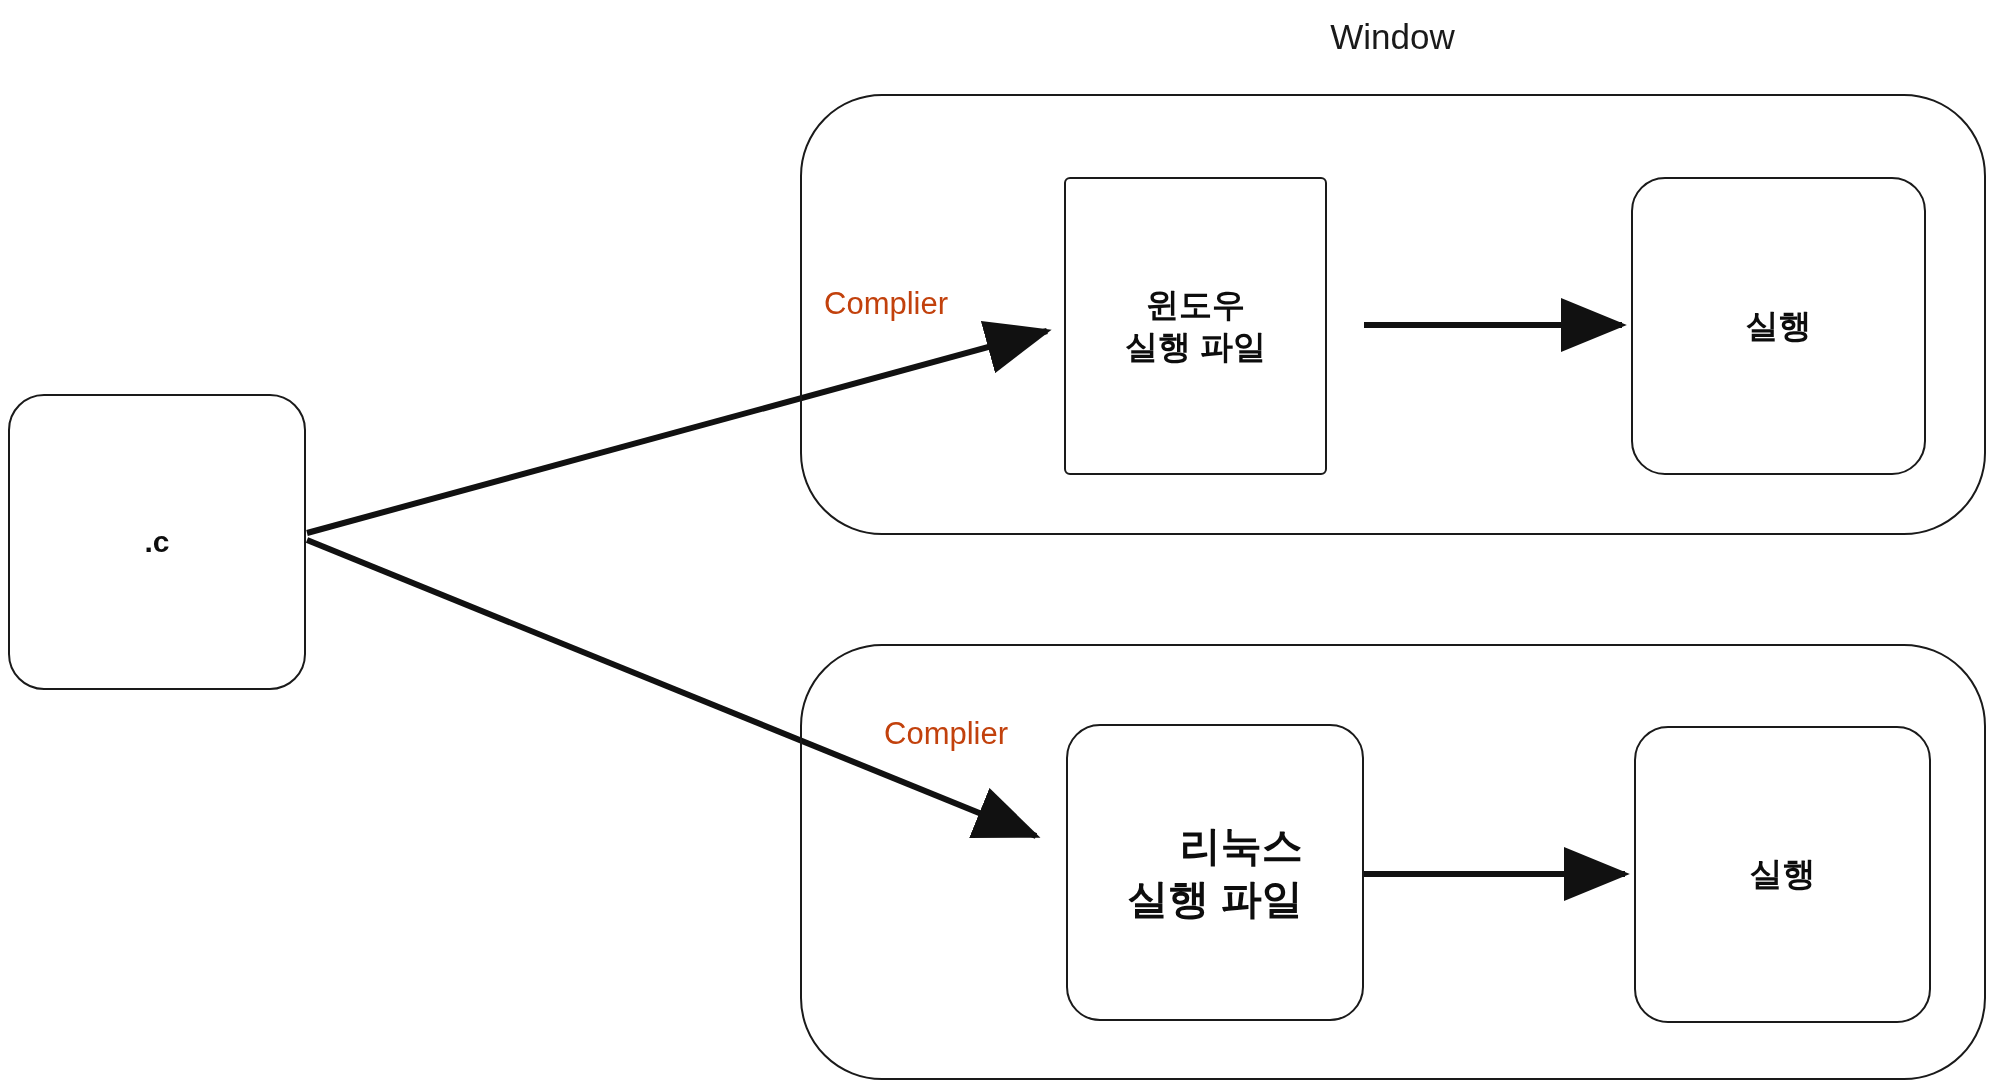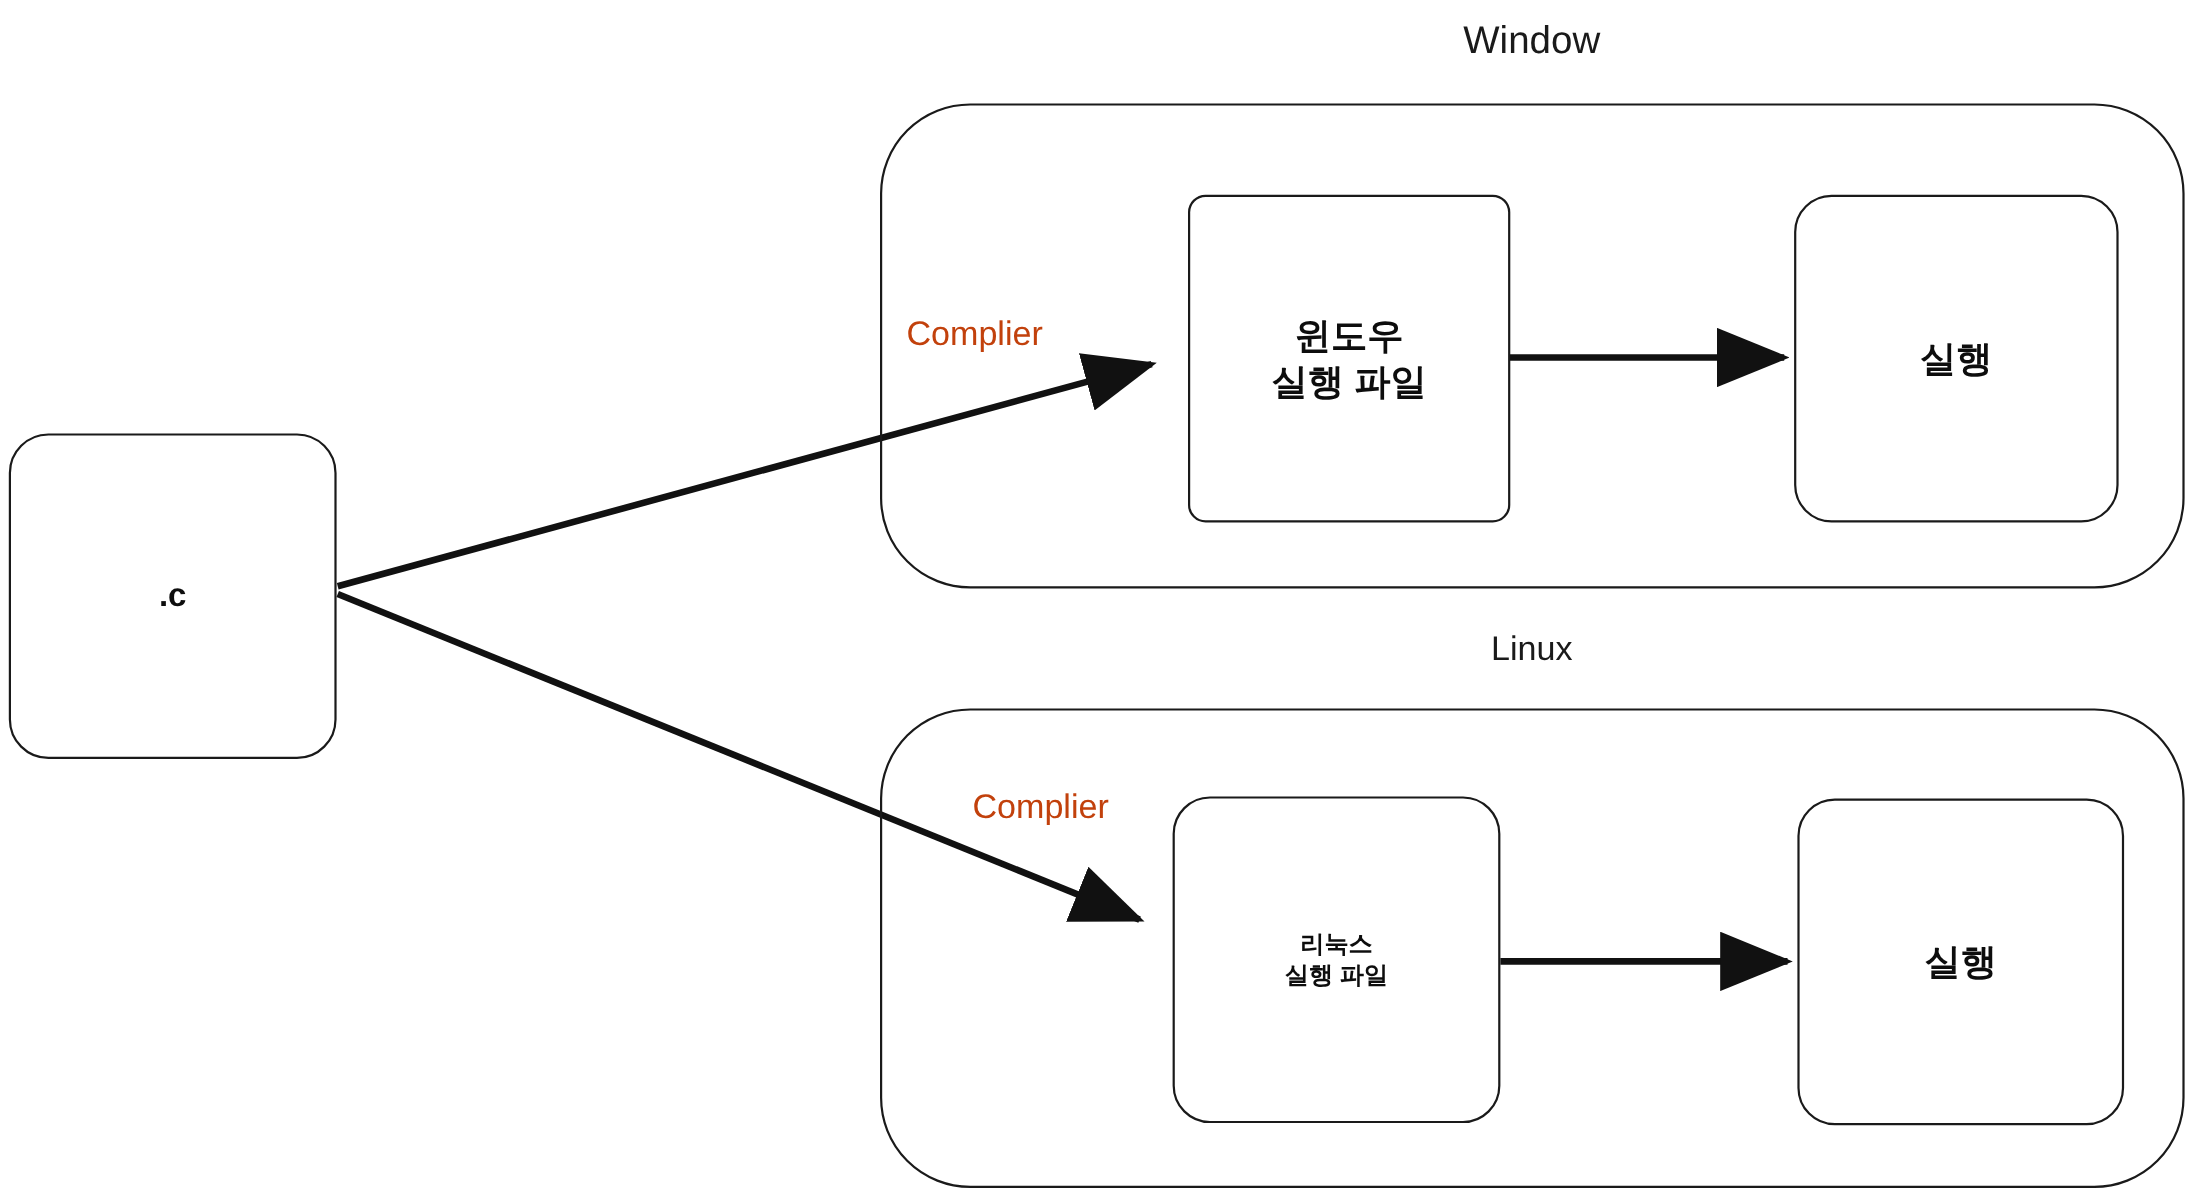--- a/index.html
+++ b/index.html
@@ -83,37 +83,36 @@
   </svg>
 
   <div class="node-box" style="left:8px; top:394px; width:298px; height:296px; border-radius:36px;">
     <span class="node-label" style="font-size:30px;">.c</span>
   </div>
 
   <div class="group-title" style="left:1240px; top:17px; width:305px; font-size:35px;">Window</div>
 
   <div class="group-box" style="left:800px; top:94px; width:1186px; height:441px; border-radius:82px;"></div>
 
-  <div class="node-box" style="left:1064px; top:177px; width:293px; height:298px; border-radius:16px;margin-left:16px;">
+  <div class="node-box" style="left:1064px; top:177px; width:263px; height:298px; border-radius:6px;">
     <span class="node-label" style="font-size:33px;">윈도우
 실행 파일</span>
   </div>
 
   <div class="node-box" style="left:1631px; top:177px; width:295px; height:298px; border-radius:34px;">
     <span class="node-label" style="font-size:33px;">실행</span>
   </div>
 
   <div class="edge-label" style="left:824px; top:286px; font-size:31px;">Complier</div>
 
-  <div class="group-title" style="left:1240px; top:572px; width:305px; font-size:31px;">Linux</div>
 
   <div class="group-box" style="left:800px; top:644px; width:1186px; height:436px; border-radius:82px;"></div>
 
   <div class="node-box" style="left:1066px; top:724px; width:298px; height:297px; border-radius:34px;">
-    <span class="node-label" style="font-size:22px;">리눅스
+    <span class="node-label" style="font-size:41px;text-align:right;">리눅스
 실행 파일</span>
   </div>
 
   <div class="node-box" style="left:1634px; top:726px; width:297px; height:297px; border-radius:34px;">
     <span class="node-label" style="font-size:33px;">실행</span>
   </div>
 
   <div class="edge-label" style="left:884px; top:716px; font-size:31px;">Complier</div>
 
 </div>

